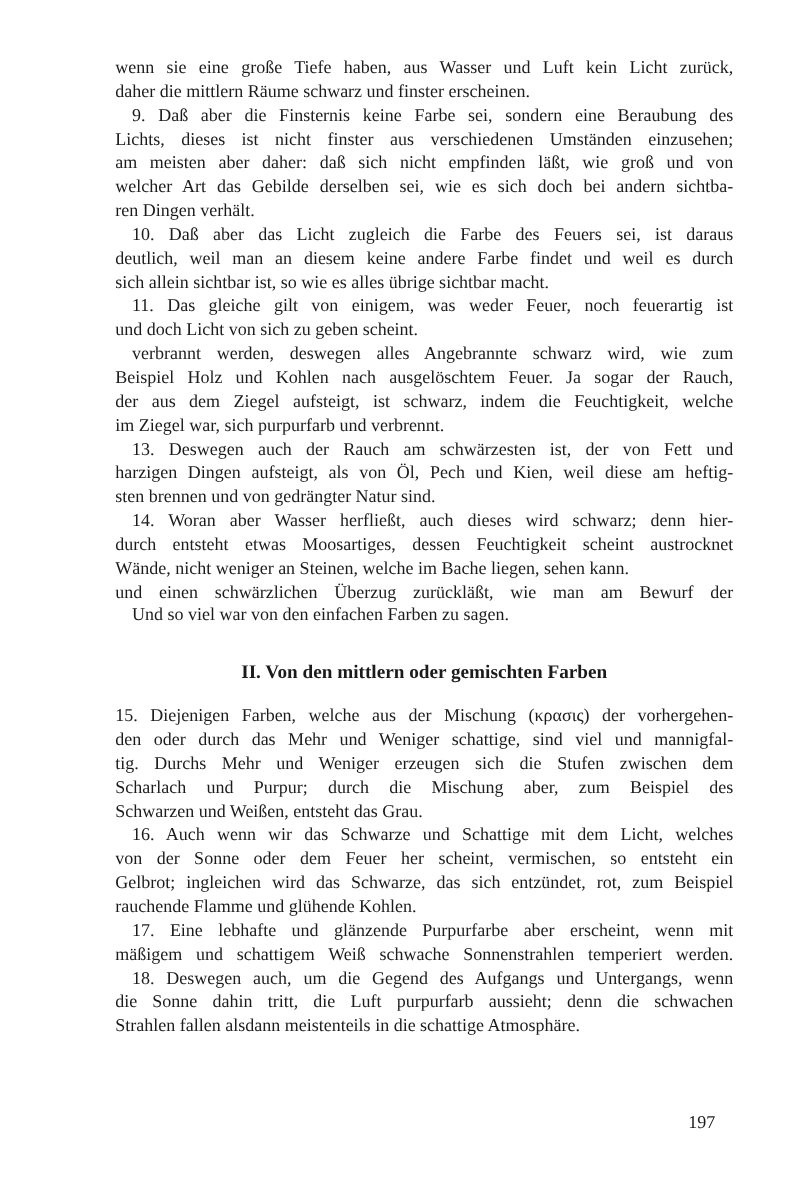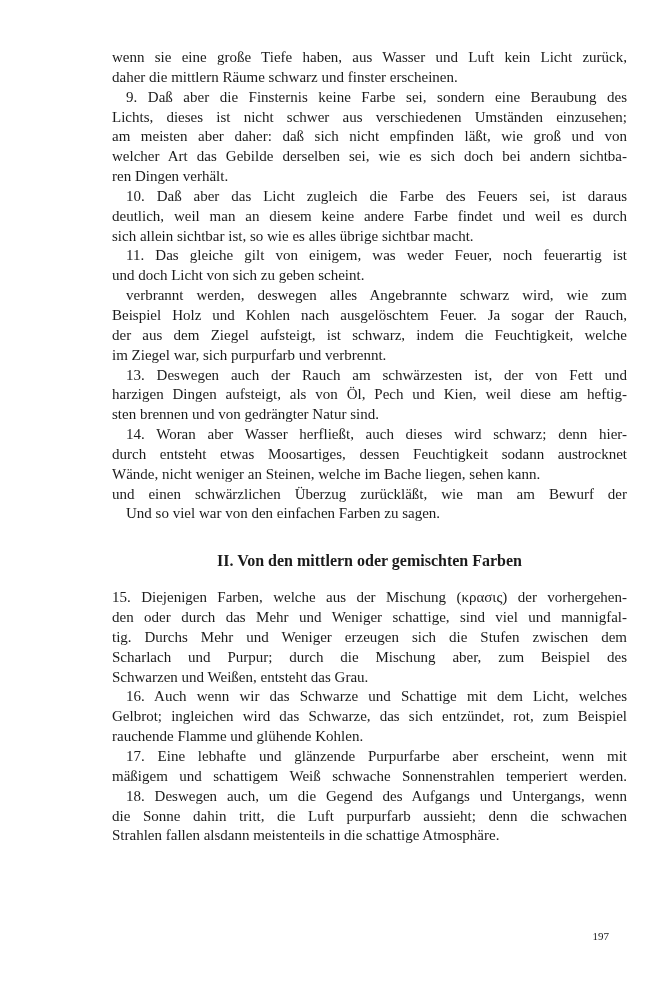--- a/index.html
+++ b/index.html
@@ -11,21 +11,21 @@
     position: relative;
     width: 660px;
     height: 990px;
     background: var(--paper, #ffffff);
     color: var(--ink, #1b1b1b);
     font-family: "Liberation Serif", serif;
     overflow: hidden;
   }
   .text-column {
     position: absolute;
-    left: 112px;
+    left: 96px;
     top: 48px;
     width: 515px;
     font-size: 15px;
     line-height: 19.85px;
   }
   .para { margin: 0; }
   .line {
     white-space: nowrap;
     overflow: hidden;
     text-align: justify;
@@ -37,39 +37,39 @@
     font-weight: bold;
     text-align: center;
     text-align-last: center;
     font-size: 16px;
     line-height: 20px;
     margin: 27px 0 17px 0;
     white-space: nowrap;
   }
   .page-number {
     position: absolute;
-    right: 51px;
+    right: 64px;
     top: 929px;
-    font-size: 11px;
+    font-size: 15px;
     line-height: 15px;
     color: var(--ink, #1b1b1b);
   }
 </style>
 </head>
 <body>
 
 <main class="page">
   <div class="text-column">
       <div class="para">
         <div class="line">wenn sie eine große Tiefe haben, aus Wasser und Luft kein Licht zurück,</div>
         <div class="line end">daher die mittlern Räume schwarz und finster erscheinen.</div>
       </div>
       <div class="para indent">
         <div class="line">9. Daß aber die Finsternis keine Farbe sei, sondern eine Beraubung des</div>
-        <div class="line">Lichts, dieses ist nicht schwer aus verschiedenen Umständen einzusehen;</div>
+        <div class="line">Lichts, dieses ist nicht finster aus verschiedenen Umständen einzusehen;</div>
         <div class="line">am meisten aber daher: daß sich nicht empfinden läßt, wie groß und von</div>
         <div class="line">welcher Art das Gebilde derselben sei, wie es sich doch bei andern sichtba-</div>
         <div class="line end">ren Dingen verhält.</div>
       </div>
       <div class="para indent">
         <div class="line">10. Daß aber das Licht zugleich die Farbe des Feuers sei, ist daraus</div>
         <div class="line">deutlich, weil man an diesem keine andere Farbe findet und weil es durch</div>
         <div class="line end">sich allein sichtbar ist, so wie es alles übrige sichtbar macht.</div>
       </div>
       <div class="para indent">
@@ -82,37 +82,38 @@
         <div class="line">der aus dem Ziegel aufsteigt, ist schwarz, indem die Feuchtigkeit, welche</div>
         <div class="line end">im Ziegel war, sich purpurfarb und verbrennt.</div>
       </div>
       <div class="para indent">
         <div class="line">13. Deswegen auch der Rauch am schwärzesten ist, der von Fett und</div>
         <div class="line">harzigen Dingen aufsteigt, als von Öl, Pech und Kien, weil diese am heftig-</div>
         <div class="line end">sten brennen und von gedrängter Natur sind.</div>
       </div>
       <div class="para indent">
         <div class="line">14. Woran aber Wasser herfließt, auch dieses wird schwarz; denn hier-</div>
-        <div class="line">durch entsteht etwas Moosartiges, dessen Feuchtigkeit sodann austrocknet</div>
+        <div class="line">durch entsteht etwas Moosartiges, dessen Feuchtigkeit scheint austrocknet</div>
         <div class="line end">Wände, nicht weniger an Steinen, welche im Bache liegen, sehen kann.</div>
         <div class="line">und einen schwärzlichen Überzug zurückläßt, wie man am Bewurf der</div>
       </div>
       <div class="para indent">
         <div class="line end">Und so viel war von den einfachen Farben zu sagen.</div>
       </div>
       <div class="heading">II. Von den mittlern oder gemischten Farben</div>
       <div class="para">
         <div class="line">15. Diejenigen Farben, welche aus der Mischung (κρασις) der vorhergehen-</div>
         <div class="line">den oder durch das Mehr und Weniger schattige, sind viel und mannigfal-</div>
         <div class="line">tig. Durchs Mehr und Weniger erzeugen sich die Stufen zwischen dem</div>
         <div class="line">Scharlach und Purpur; durch die Mischung aber, zum Beispiel des</div>
         <div class="line end">Schwarzen und Weißen, entsteht das Grau.</div>
       </div>
       <div class="para indent">
         <div class="line">16. Auch wenn wir das Schwarze und Schattige mit dem Licht, welches</div>
+        <div class="line">von der Sonne oder dem Feuer her scheint, vermischen, so entsteht ein</div>
         <div class="line">Gelbrot; ingleichen wird das Schwarze, das sich entzündet, rot, zum Beispiel</div>
         <div class="line end">rauchende Flamme und glühende Kohlen.</div>
       </div>
       <div class="para indent">
         <div class="line">17. Eine lebhafte und glänzende Purpurfarbe aber erscheint, wenn mit</div>
         <div class="line">mäßigem und schattigem Weiß schwache Sonnenstrahlen temperiert werden.</div>
       </div>
       <div class="para indent">
         <div class="line">18. Deswegen auch, um die Gegend des Aufgangs und Untergangs, wenn</div>
         <div class="line">die Sonne dahin tritt, die Luft purpurfarb aussieht; denn die schwachen</div>

